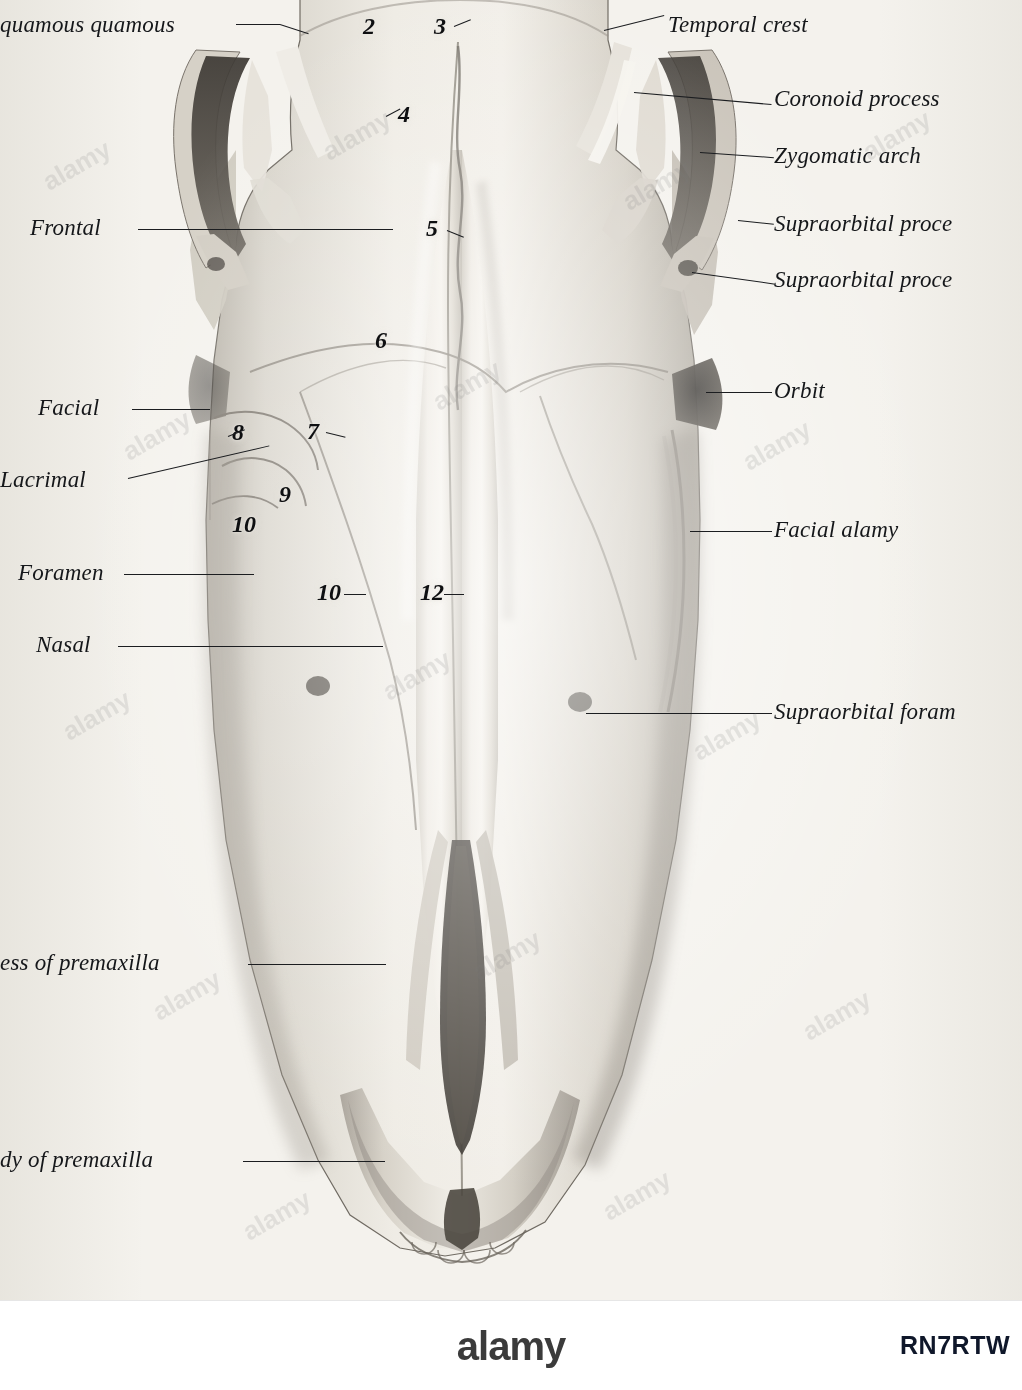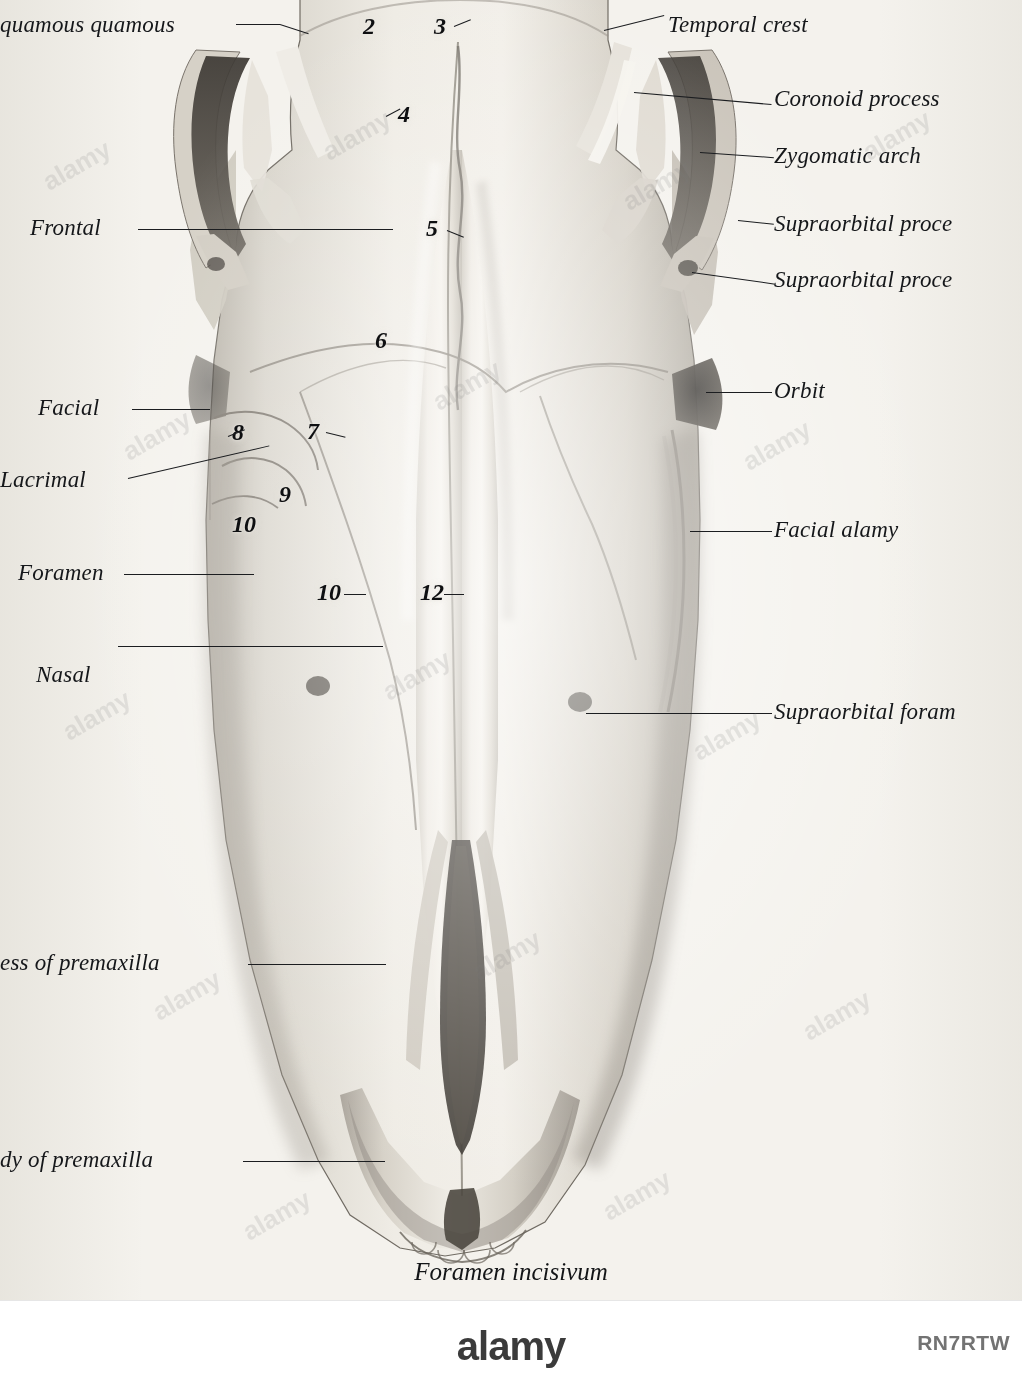--- a/index.html
+++ b/index.html
@@ -114,23 +114,23 @@
     font-size: 40px;
     font-weight: 700;
     color: #3b3b3b;
     letter-spacing: -1px;
   }
   .alamy-id {
     position: absolute;
     right: 12px;
     top: 30px;
     font-family: "Liberation Sans", sans-serif;
-    font-size: 21px;
+    font-size: 25px;
     font-weight: 700;
-    color: #737373;
+    color: #0f172a;
     letter-spacing: 0.5px;
   }
   
   .wm {
     position: absolute;
     inset: 0;
     pointer-events: none;
     opacity: 0.16;
   }
   .wm span {
@@ -306,21 +306,21 @@
 
       <div class="lbl left" style="left:38px; top:395px;">Facial</div>
       <div class="leader" style="left:132px; top:409px; width:78px;"></div>
 
       <div class="lbl left" style="left:0px; top:467px;">Lacrimal</div>
       <div class="leader-d" style="left:128px; top:478px; width:145px; transform:rotate(-13deg);"></div>
 
       <div class="lbl left" style="left:18px; top:560px;">Foramen</div>
       <div class="leader" style="left:124px; top:574px; width:130px;"></div>
 
-      <div class="lbl left" style="left:36px; top:632px;margin-top:30px;">Nasal</div>
+      <div class="lbl left" style="left:36px; top:632px;">Nasal</div>
       <div class="leader" style="left:118px; top:646px; width:265px;"></div>
 
       <div class="lbl left" style="left:0px; top:950px;">ess of premaxilla</div>
       <div class="leader" style="left:248px; top:964px; width:138px;"></div>
 
       <div class="lbl left" style="left:0px; top:1147px;">dy of premaxilla</div>
       <div class="leader" style="left:243px; top:1161px; width:142px;"></div>
     </div>
 
     <div>
@@ -364,21 +364,20 @@
 
       <div class="leader-d" style="left:454px; top:26px;  width:18px; transform:rotate(-22deg);"></div>
       <div class="leader-d" style="left:386px; top:116px; width:16px; transform:rotate(-28deg);"></div>
       <div class="leader-d" style="left:447px; top:230px; width:18px; transform:rotate(22deg);"></div>
       <div class="leader-d" style="left:326px; top:432px; width:20px; transform:rotate(14deg);"></div>
       <div class="leader-d" style="left:228px; top:436px; width:18px; transform:rotate(-22deg);"></div>
       <div class="leader" style="left:344px; top:594px; width:22px;"></div>
       <div class="leader" style="left:444px; top:594px; width:20px;"></div>
     </div>
 
-    <div class="caption">Foramen incisivum</div>
 
     <div class="wm">
       <span style="left:40px;  top:150px;">alamy</span>
       <span style="left:320px; top:120px;">alamy</span>
       <span style="left:620px; top:170px;">alamy</span>
       <span style="left:860px; top:120px;">alamy</span>
       <span style="left:120px; top:420px;">alamy</span>
       <span style="left:430px; top:370px;">alamy</span>
       <span style="left:740px; top:430px;">alamy</span>
       <span style="left:60px;  top:700px;">alamy</span>

